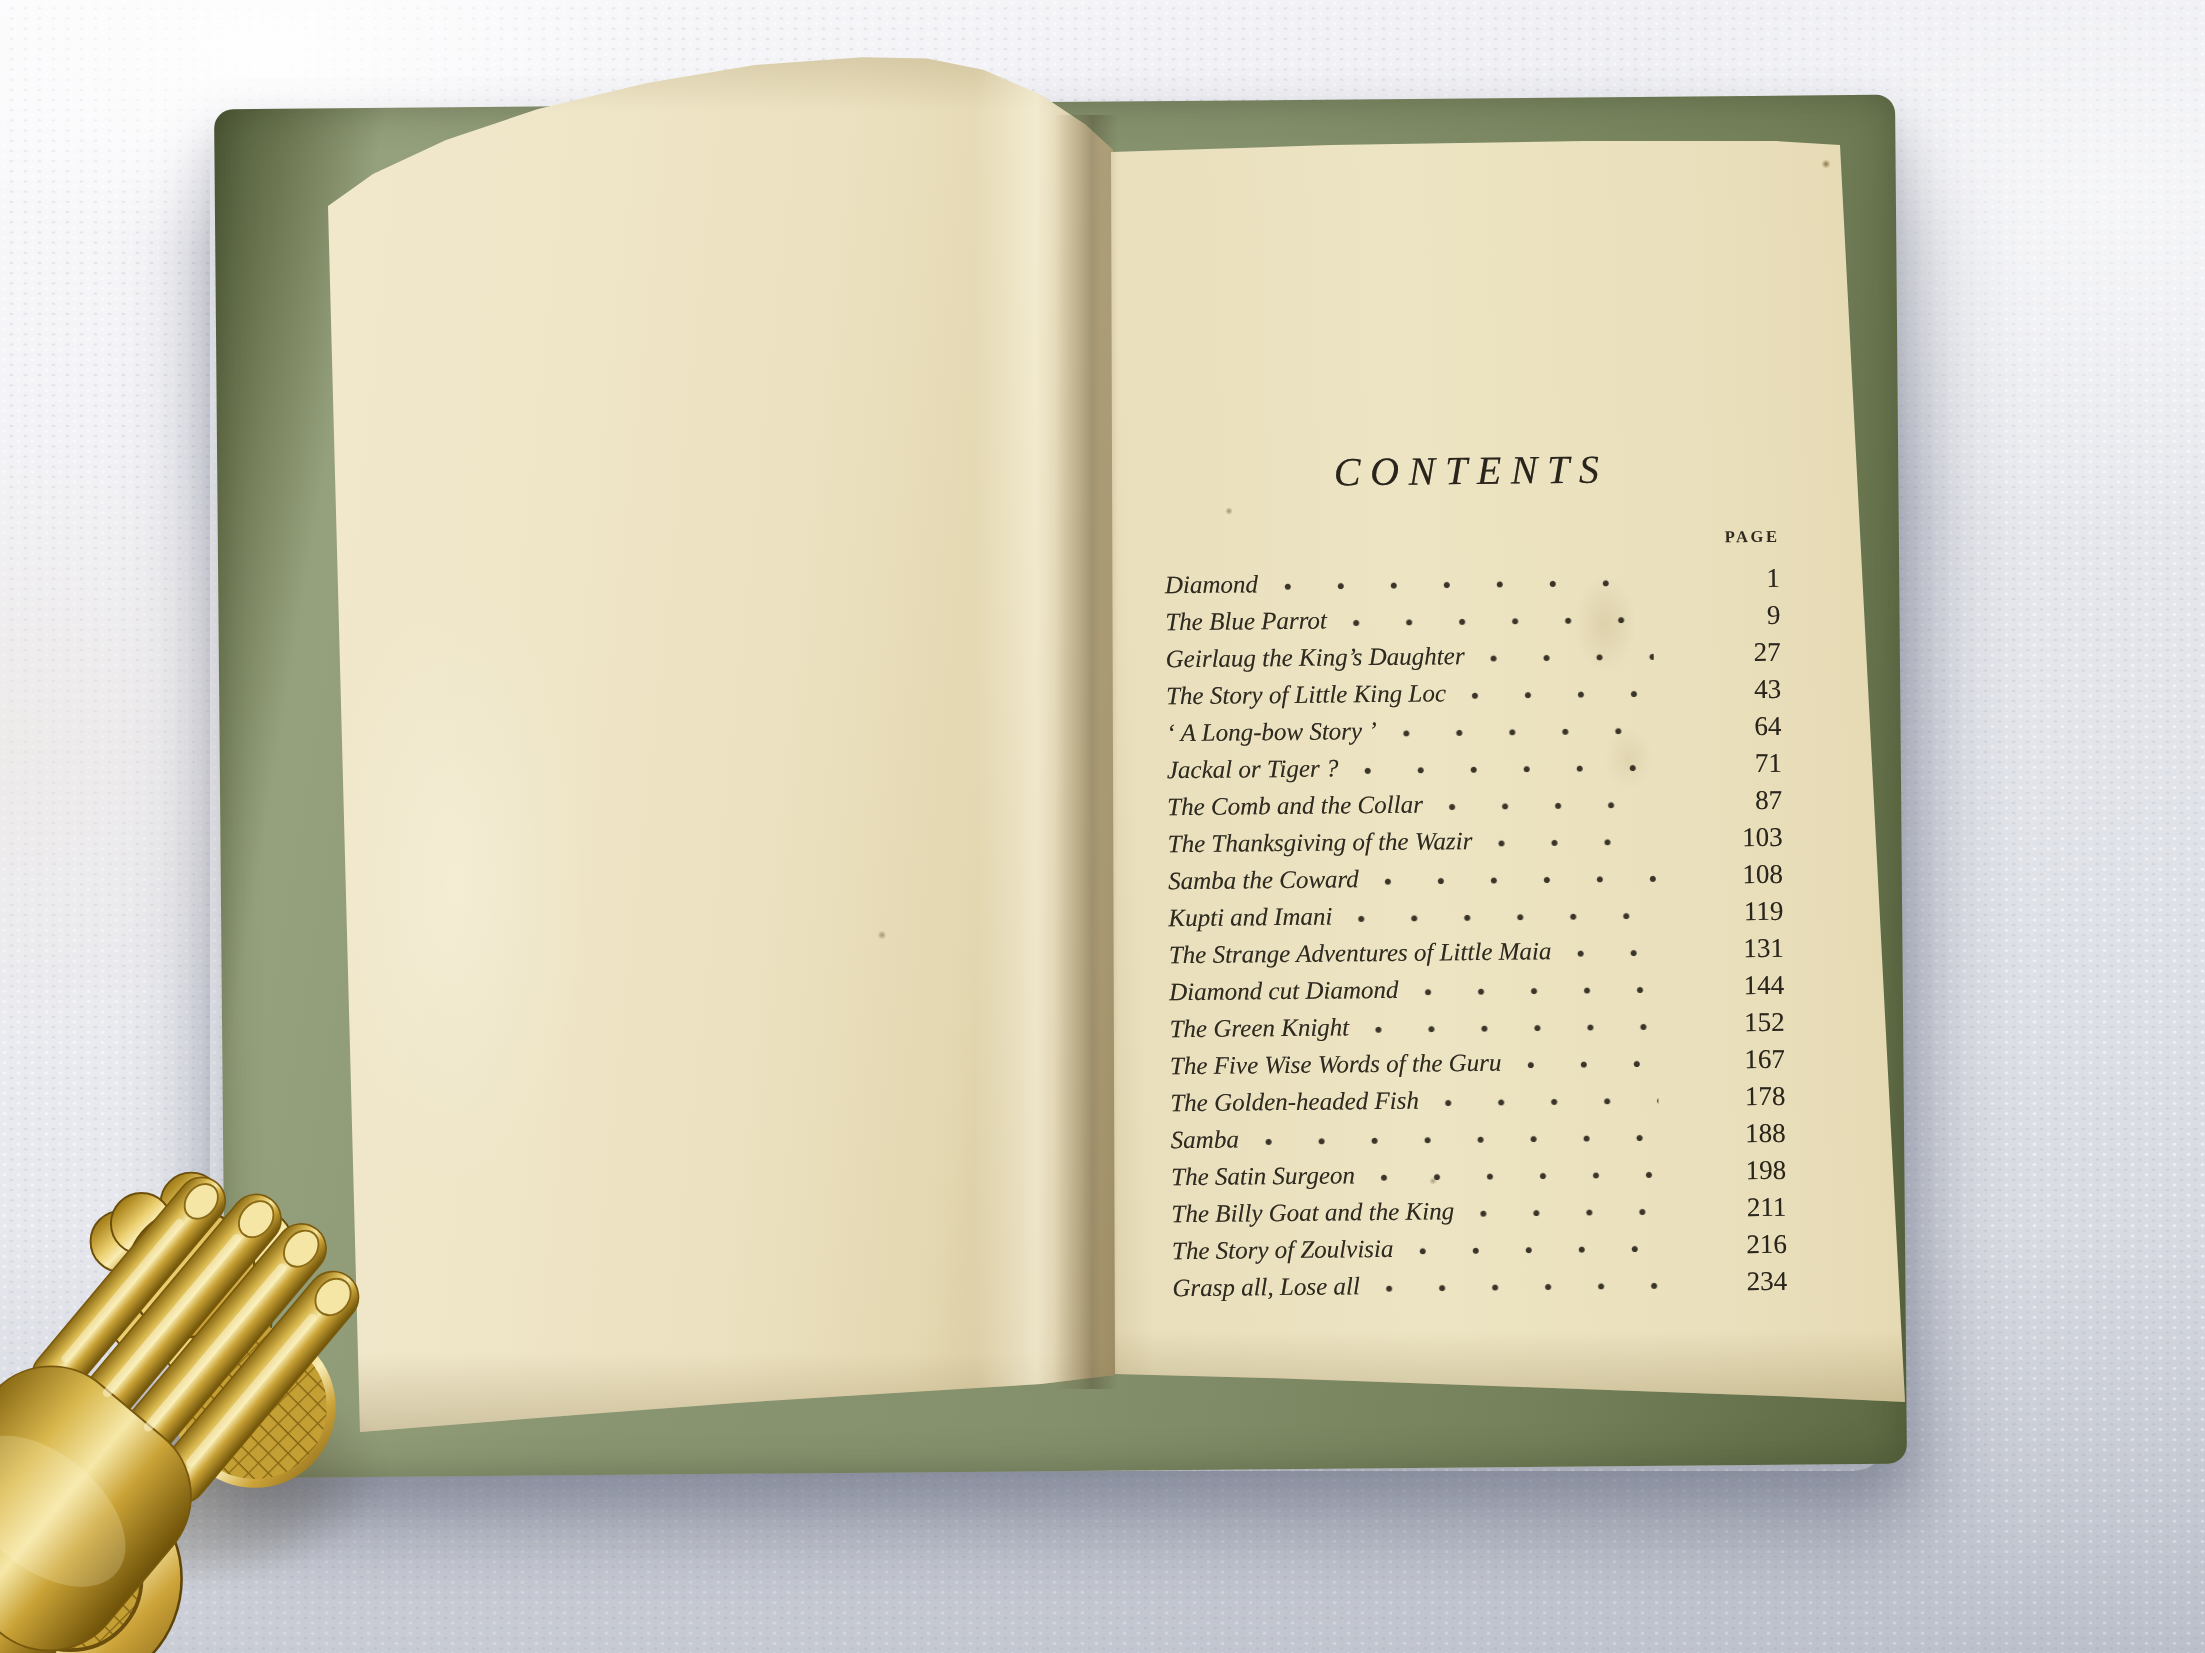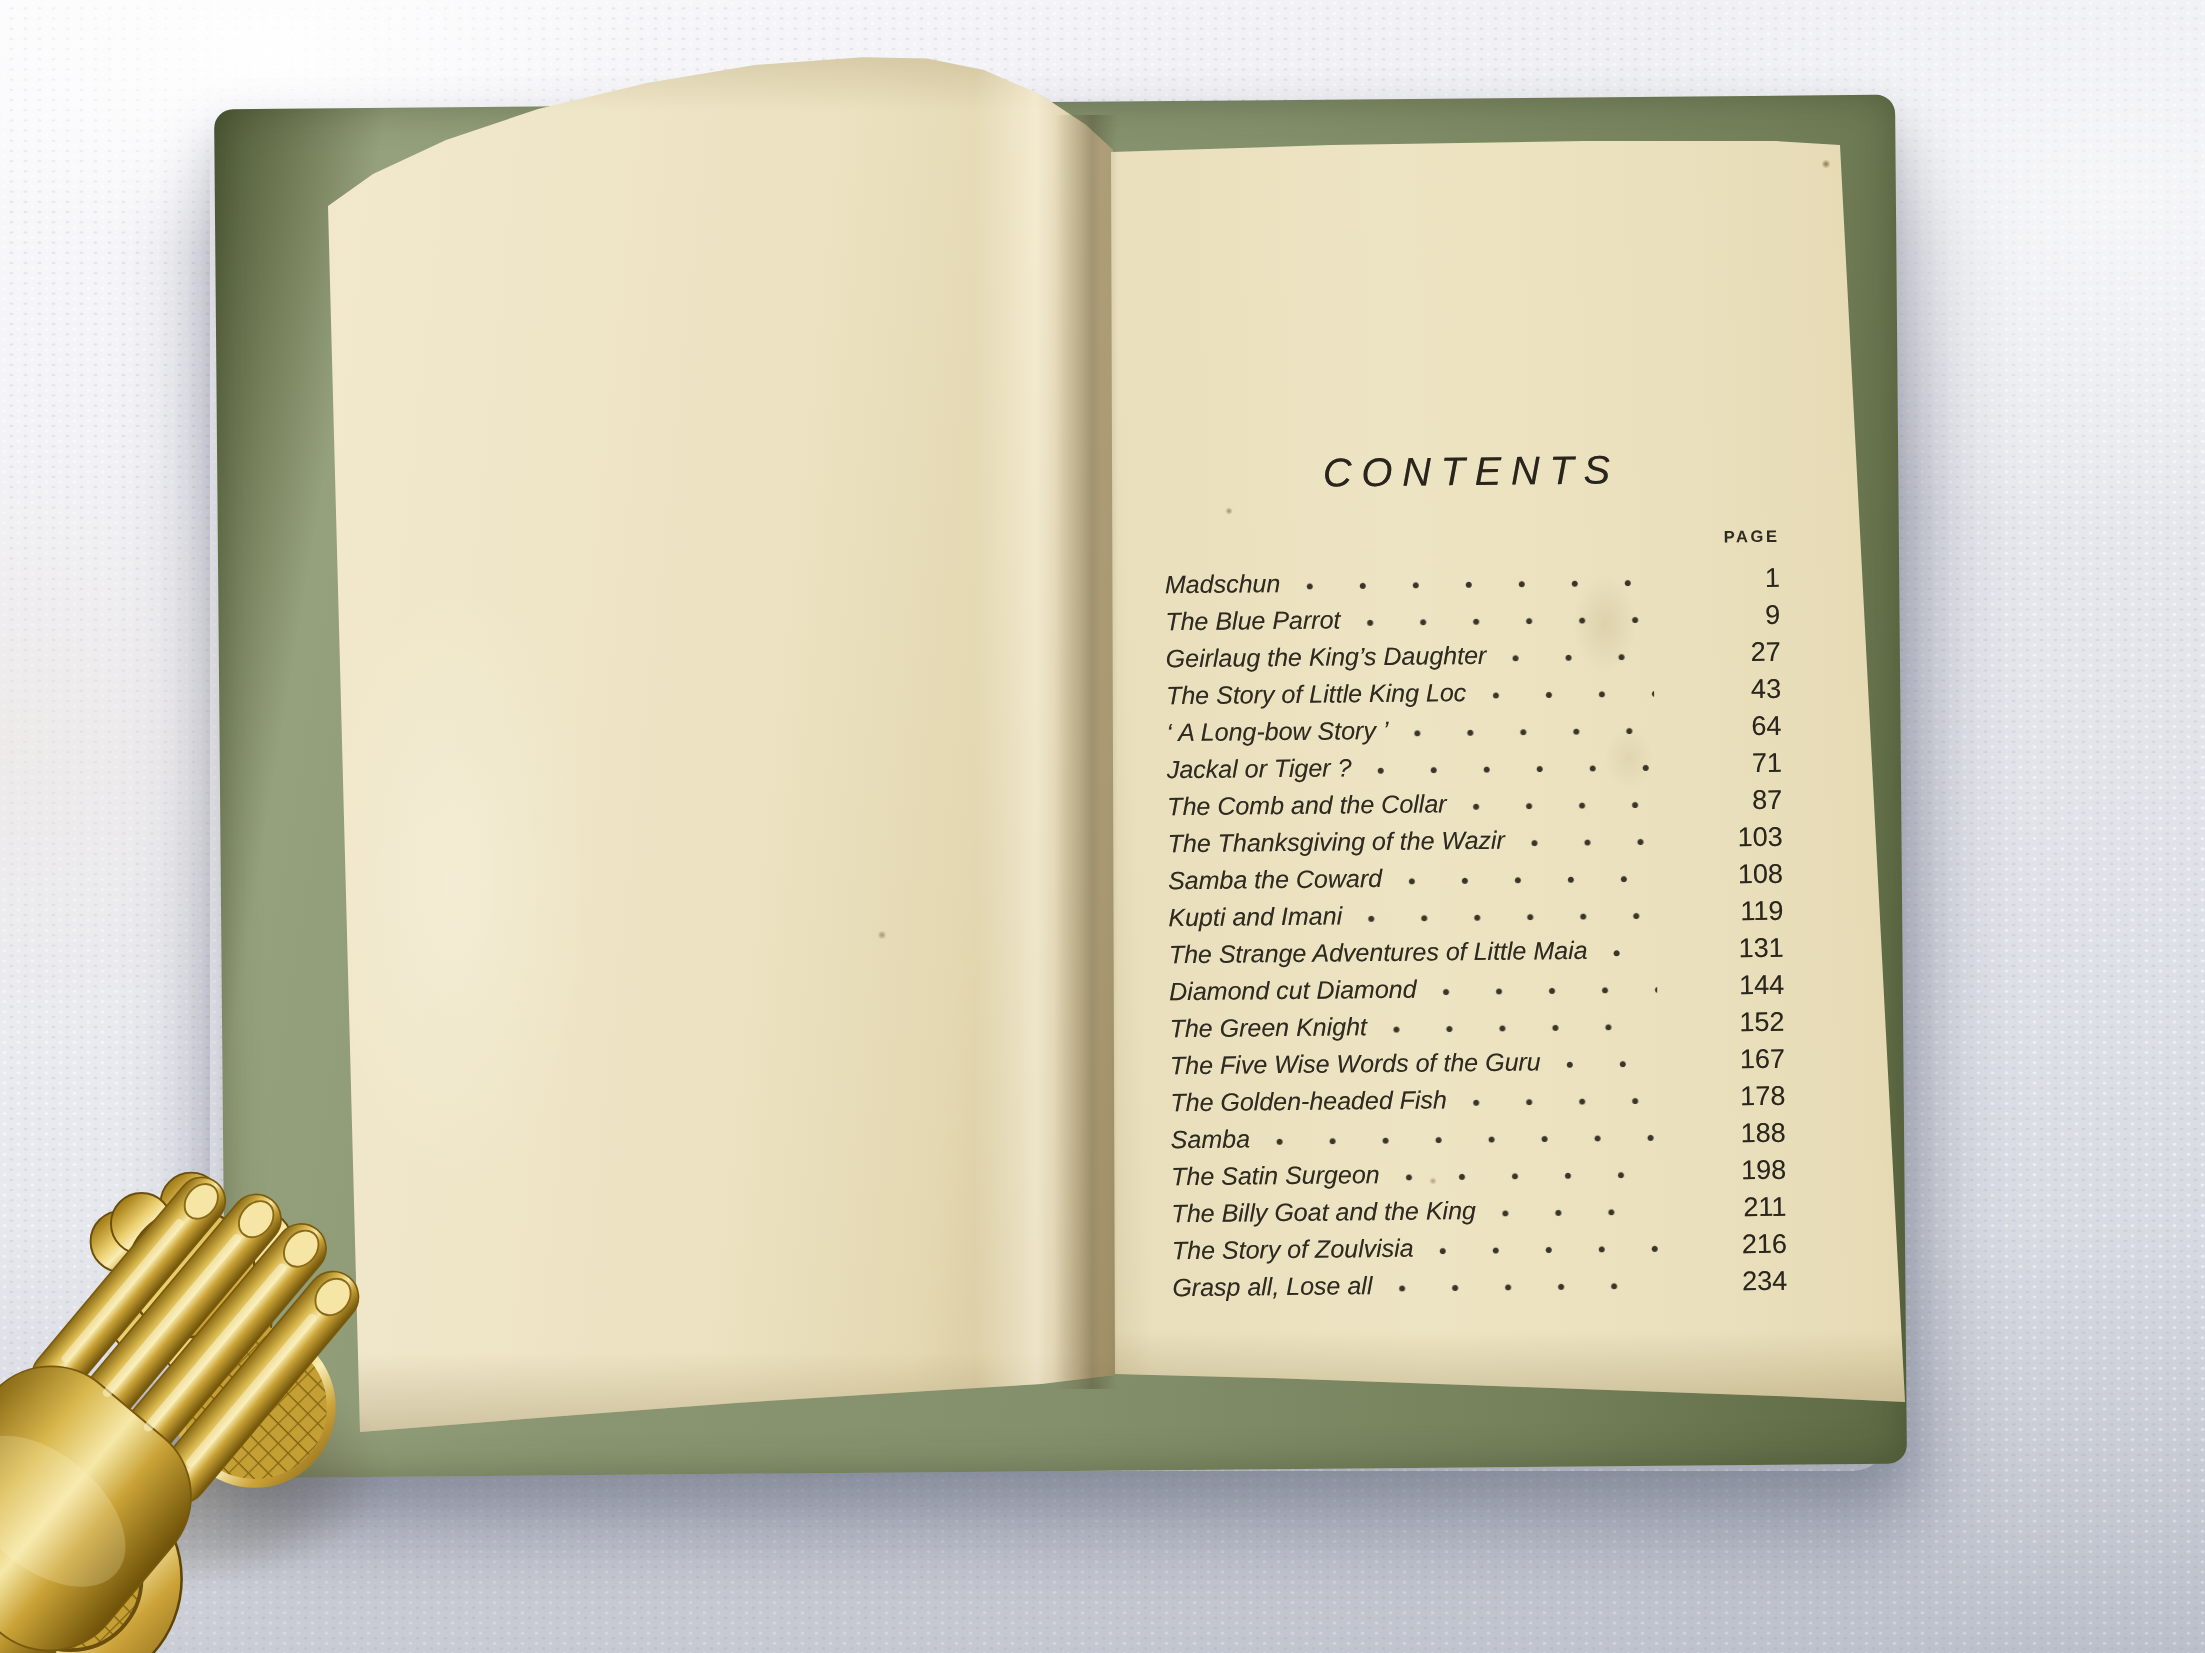--- a/index.html
+++ b/index.html
@@ -1,17 +1,17 @@
 <!DOCTYPE html>
 <html style="font-size:10.2px"><head>
 <meta charset="utf-8">
 <style>
   html,body{margin:0;padding:0;background:#cfd3db;}
   .stage{position:relative;width:2205px;height:1654px;overflow:hidden;
-    font-family:Liberation Sans, sans-serif;
+    font-family:Liberation Serif, serif;
     background:linear-gradient(160deg,#fbfafc 0%,#f2f2f6 20%,#eaebf0 42%,#e3e5eb 60%,#d9dce3 80%,#ccd0d9 100%);}
   
   .stage::before{content:"";position:absolute;inset:0;z-index:0;
     background-image:
       radial-gradient(ellipse 3.8px 2.5px at 4.5px 3.2px, rgba(255,255,255,.50) 40%, transparent 62%),
       radial-gradient(ellipse 3.8px 2.5px at 11.5px 8.3px, rgba(138,143,158,.16) 40%, transparent 62%);
     background-size:14px 10.2px;}
   
   .stage::after{content:"";position:absolute;inset:0;z-index:1;pointer-events:none;
     background:
@@ -79,21 +79,21 @@
   <div class="cover"></div>
 
   <div class="page page-left"></div>
 
   <div class="page page-right">
     <div class="contents">
       <h1>CONTENTS</h1>
       <div class="page-label">PAGE</div>
       <div class="toc">
   <div class="toc-row">
-    <span class="toc-title">Madschun</span>
+    <span class="toc-title">Diamond</span>
     <span class="toc-leader"></span>
     <span class="toc-page">1</span>
   </div>
 
   <div class="toc-row">
     <span class="toc-title">The Blue Parrot</span>
     <span class="toc-leader"></span>
     <span class="toc-page">9</span>
   </div>
 

